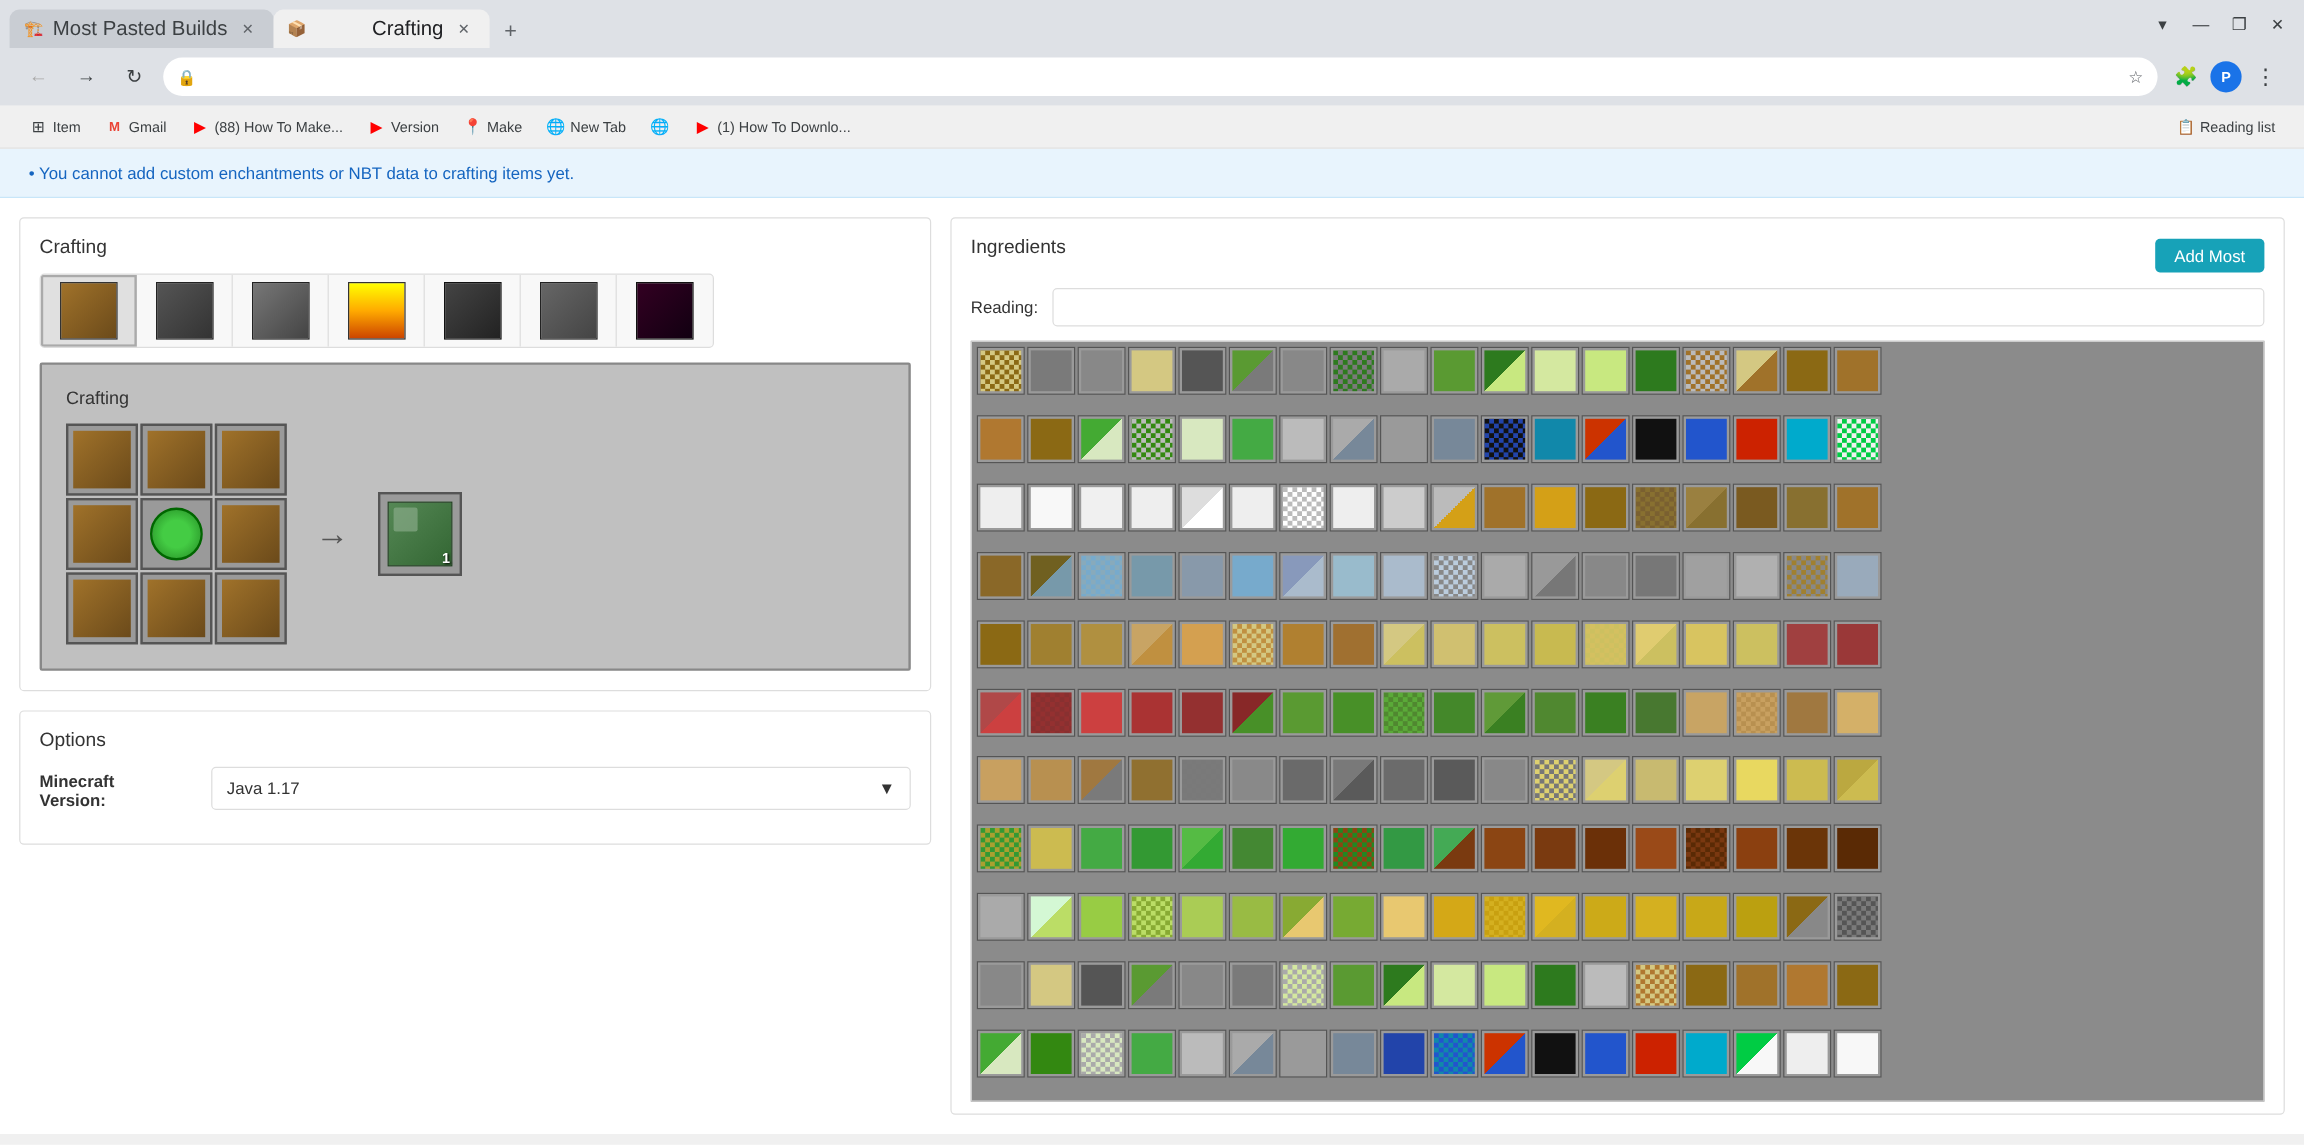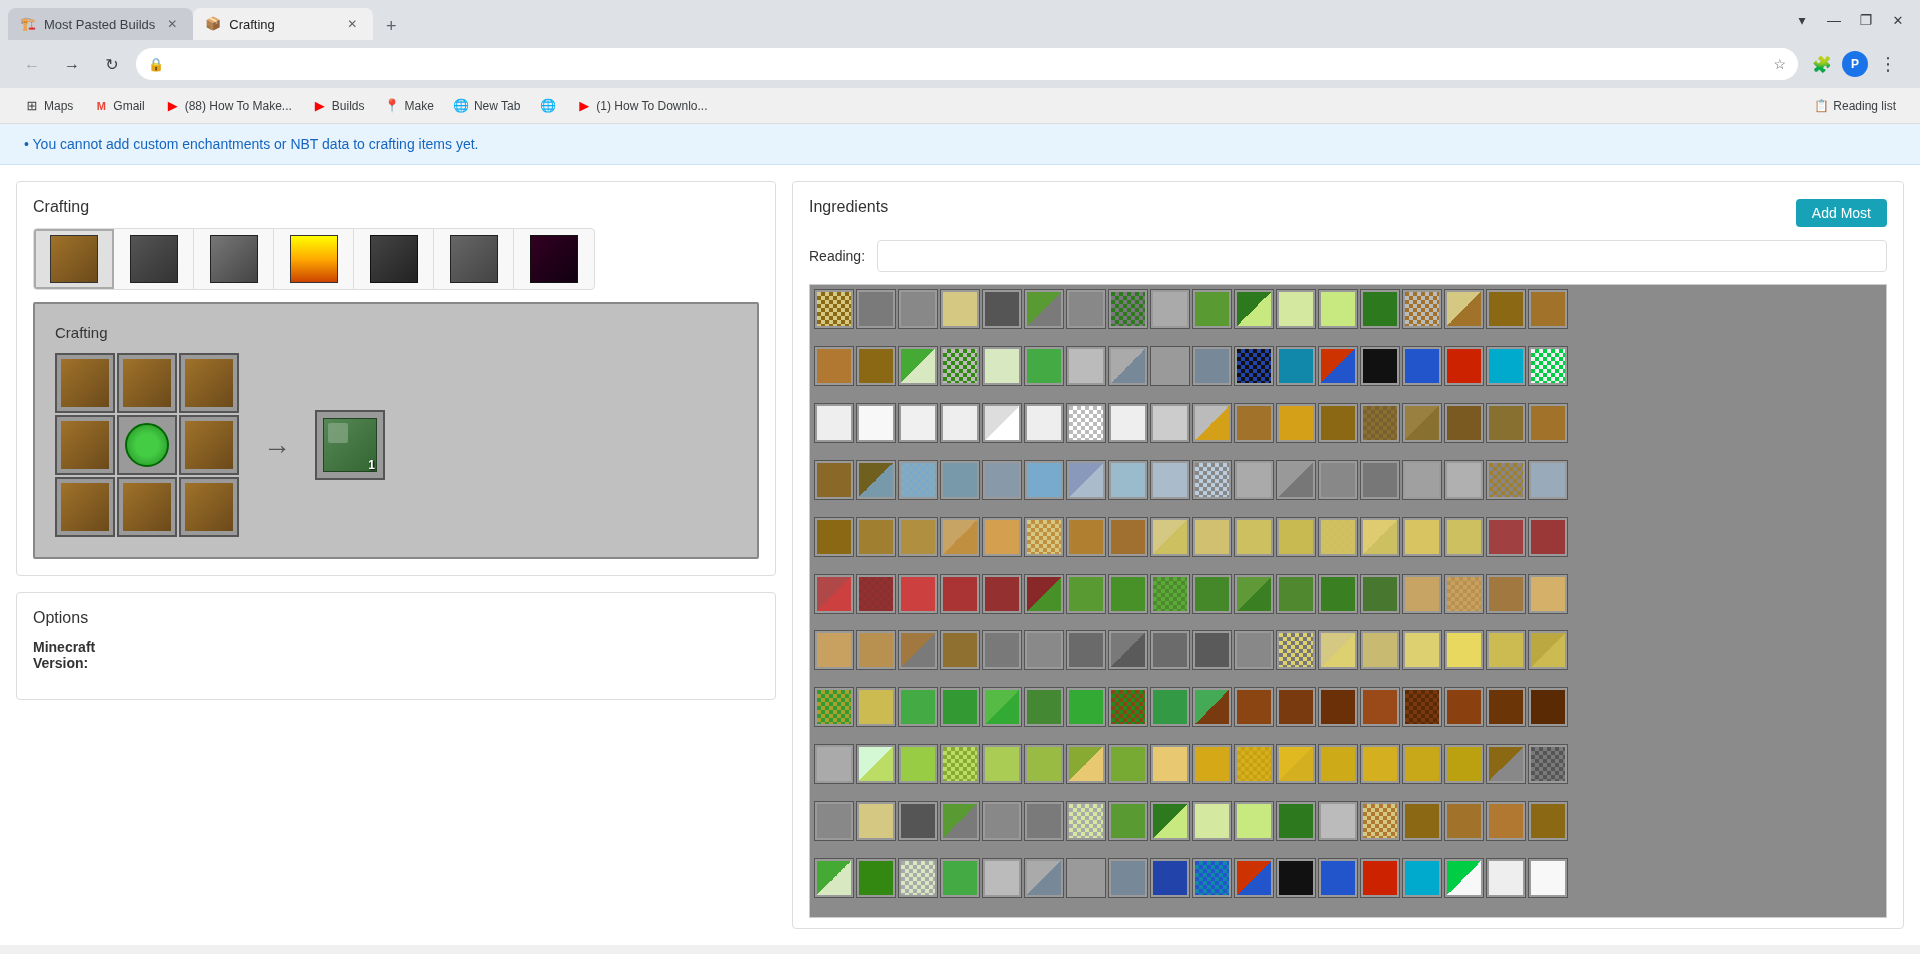--- a/index.html
+++ b/index.html
@@ -5,21 +5,21 @@
     * { margin: 0; padding: 0; box-sizing: border-box; }
     body { font-family: Arial, sans-serif; background: #f0f0f0; width: 1920px; height: 954px; overflow: hidden; }
     
     
     .title-bar { display: flex; align-items: center; height: 40px; background: #dee1e6; padding: 0 8px; }
     .tabs { display: flex; align-items: flex-end; flex: 1; height: 100%; }
     .tab { display: flex; align-items: center; height: 32px; padding: 0 12px; border-radius: 8px 8px 0 0; font-size: 13px; color: #3c4043; max-width: 240px; min-width: 180px; cursor: pointer; position: relative; gap: 8px; }
     .tab.active { background: #f0f0f0; color: #202124; }
     .tab.inactive { background: #c9cdd3; color: #3c4043; }
     .tab-icon { width: 16px; height: 16px; flex-shrink: 0; }
-    .tab-title { flex: 1; overflow: hidden; text-overflow: ellipsis; white-space: nowrap; font-size: 13px; }
+    .tab-title { flex: 1; overflow: hidden; text-overflow: ellipsis; white-space: nowrap; font-size: 17px; text-align: right; }
     .tab-close { width: 18px; height: 18px; border-radius: 50%; display: flex; align-items: center; justify-content: center; font-size: 12px; cursor: pointer; color: #5f6368; flex-shrink: 0; }
     .new-tab-btn { width: 28px; height: 28px; border-radius: 50%; display: flex; align-items: center; justify-content: center; font-size: 18px; cursor: pointer; color: #5f6368; margin-left: 4px; }
     .window-controls { display: flex; align-items: center; gap: 4px; margin-left: auto; }
     .win-btn { width: 28px; height: 28px; border-radius: 4px; display: flex; align-items: center; justify-content: center; cursor: pointer; font-size: 14px; color: #3c4043; }
 
     
     .address-bar { display: flex; align-items: center; height: 48px; background: #dee1e6; padding: 4px 16px; gap: 8px; }
     .nav-btn { width: 32px; height: 32px; border-radius: 50%; display: flex; align-items: center; justify-content: center; cursor: pointer; color: #3c4043; font-size: 16px; }
     .nav-btn.disabled { color: #aaa; cursor: default; }
     .url-bar { flex: 1; height: 32px; background: #fff; border-radius: 16px; display: flex; align-items: center; padding: 0 12px; gap: 8px; font-size: 14px; color: #202124; border: none; }
@@ -131,33 +131,33 @@
     <div class="browser-right-icons">
       <div class="br-icon">🧩</div>
       <div class="avatar">P</div>
       <div class="br-icon" style="font-size:18px;">⋮</div>
     </div>
   </div>
 
   <div class="bookmarks-bar">
     <div class="bookmark-item">
       <span class="bm-icon">⊞</span>
-      <span class="bm-label">Maps</span>
+      <span class="bm-label">Item</span>
     </div>
     <div class="bookmark-item">
       <span class="bm-icon" style="color:#ea4335;font-weight:bold;font-size:11px;">M</span>
       <span class="bm-label">Gmail</span>
     </div>
     <div class="bookmark-item">
       <span class="bm-icon" style="color:#ff0000;">▶</span>
       <span class="bm-label">(88) How To Make...</span>
     </div>
     <div class="bookmark-item">
       <span class="bm-icon" style="color:#ff0000;">▶</span>
-      <span class="bm-label">Builds</span>
+      <span class="bm-label">Version</span>
     </div>
     <div class="bookmark-item">
       <span class="bm-icon">📍</span>
       <span class="bm-label">Make</span>
     </div>
     <div class="bookmark-item">
       <span class="bm-icon">🌐</span>
       <span class="bm-label">New Tab</span>
     </div>
     <div class="bookmark-item">
@@ -260,20 +260,24 @@
               </div>
             </div>
           </div>
         </div>
       </div>
 
       <div class="options-section">
         <h3 class="section-title">Options</h3>
         <div class="option-row">
           <div class="option-label">Minecraft<br>Version:</div>
+          <div class="option-select">
+            <span>Java 1.17</span>
+            <span>▼</span>
+          </div>
         </div>
       </div>
 
     </div>
 
     <div class="right-panel">
       <div class="ingredients-section">
 
         <div class="ingredients-header">
           <h3 class="section-title">Ingredients</h3>

